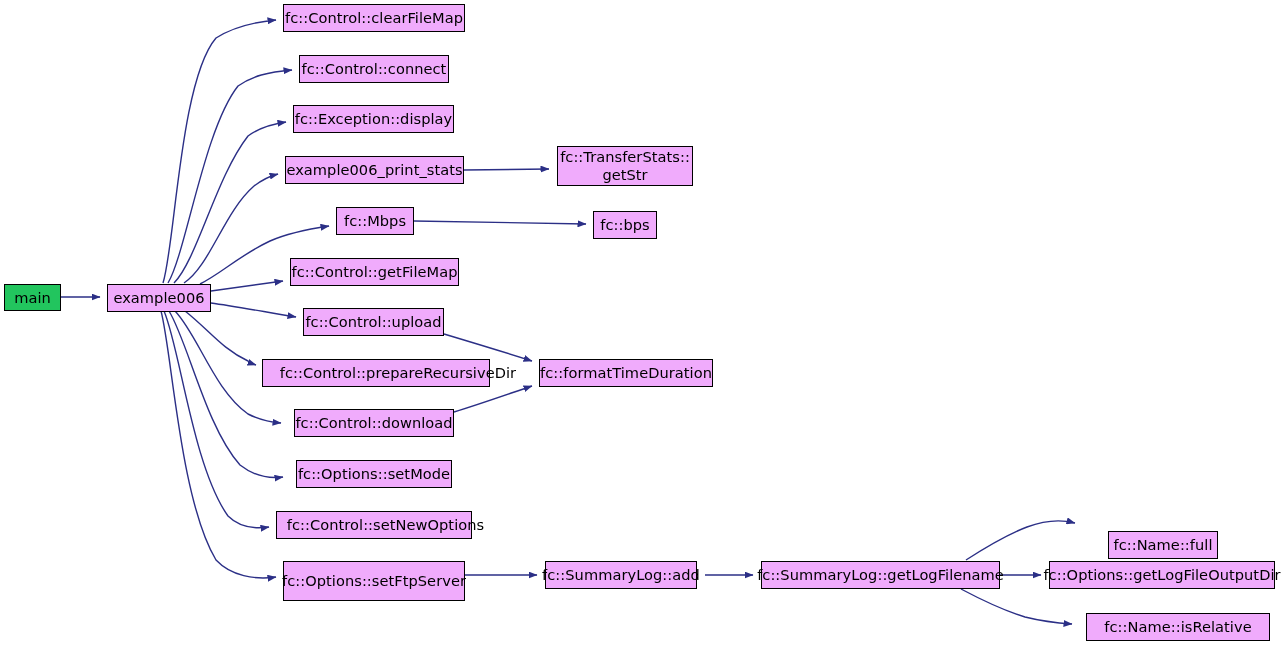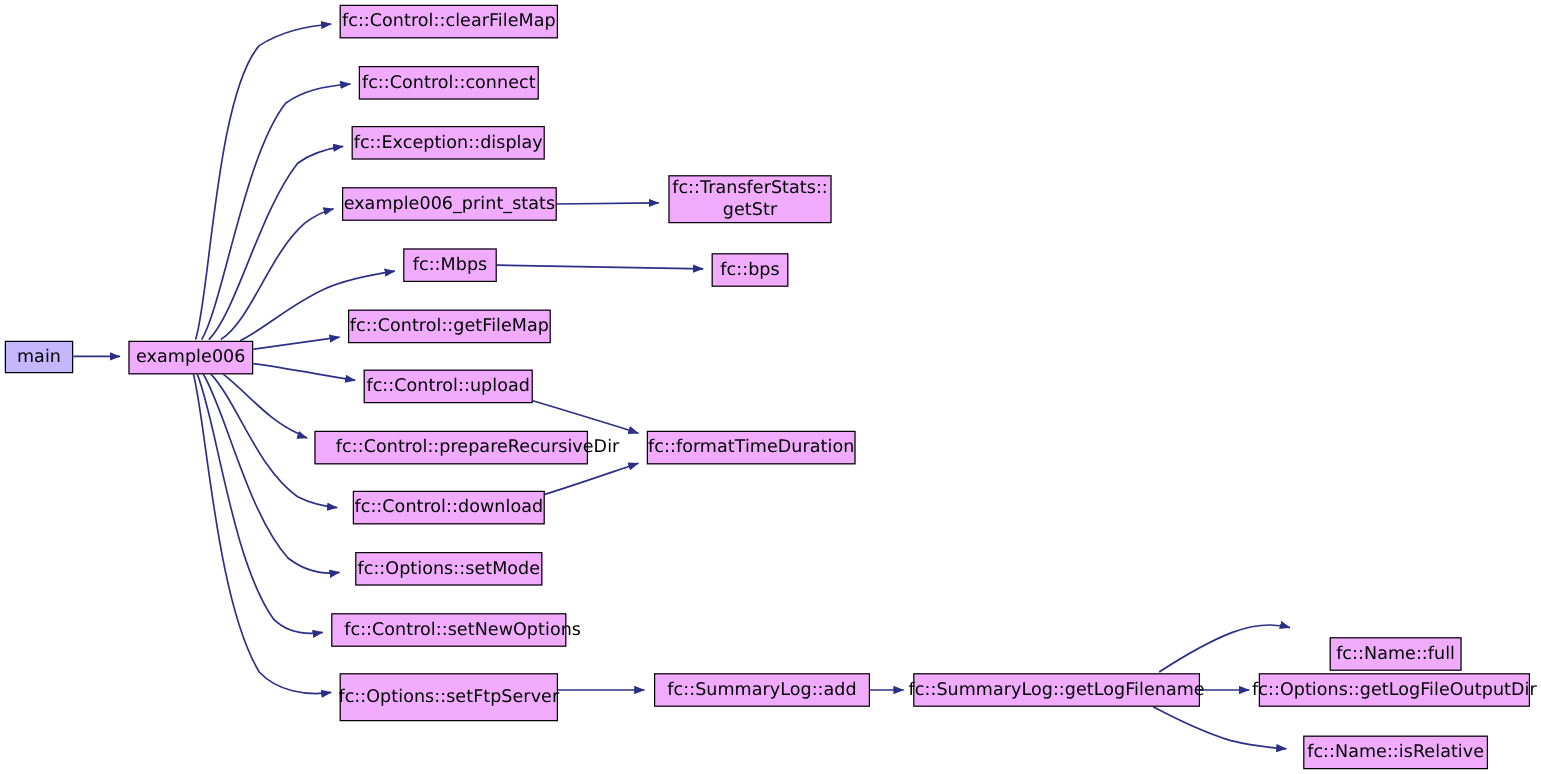--- a/index.html
+++ b/index.html
@@ -36,21 +36,21 @@
     align-items: center;
     justify-content: center;
     text-align: center;
     font-size: 14.6px;
     line-height: 1.22;
     letter-spacing: 0.05px;
     white-space: pre-line;
     z-index: 2;
   }
   .gnode.root {
-    background: #c4b5fd;
+    background: #22c55e;
     border-color: #000000;
   }
   .gnode .lbl {
     display: block;
     padding: 0 1px;
   }
 </style>
 </head>
 <body>
 
@@ -98,19 +98,19 @@
       <div class="gnode" style="left: 336px; top: 207px; width: 78px; height: 28px;"><span class="lbl">fc::Mbps</span></div>
       <div class="gnode" style="left: 593px; top: 211px; width: 64px; height: 28px;"><span class="lbl">fc::bps</span></div>
       <div class="gnode" style="left: 290px; top: 258px; width: 169px; height: 28px;"><span class="lbl">fc::Control::getFileMap</span></div>
       <div class="gnode" style="left: 303px; top: 308px; width: 141px; height: 28px;"><span class="lbl">fc::Control::upload</span></div>
       <div class="gnode" style="left: 262px; top: 359px; width: 228px; height: 28px; padding-left: 44px;"><span class="lbl">fc::Control::prepareRecursiveDir</span></div>
       <div class="gnode" style="left: 539px; top: 359px; width: 174px; height: 28px;"><span class="lbl">fc::formatTimeDuration</span></div>
       <div class="gnode" style="left: 294px; top: 409px; width: 160px; height: 28px;"><span class="lbl">fc::Control::download</span></div>
       <div class="gnode" style="left: 296px; top: 460px; width: 156px; height: 28px;"><span class="lbl">fc::Options::setMode</span></div>
       <div class="gnode" style="left: 276px; top: 511px; width: 196px; height: 28px; padding-left: 23px;"><span class="lbl">fc::Control::setNewOptions</span></div>
       <div class="gnode" style="left: 283px; top: 561px; width: 182px; height: 40px;"><span class="lbl">fc::Options::setFtpServer</span></div>
-      <div class="gnode" style="left: 545px; top: 561px; width: 180px; height: 28px; text-align: center;"><span class="lbl">fc::SummaryLog::add</span></div>
+      <div class="gnode" style="left: 545px; top: 561px; width: 152px; height: 28px; text-align: center;"><span class="lbl">fc::SummaryLog::add</span></div>
       <div class="gnode" style="left: 761px; top: 561px; width: 239px; height: 28px;"><span class="lbl">fc::SummaryLog::getLogFilename</span></div>
       <div class="gnode" style="left: 1108px; top: 531px; width: 110px; height: 28px;"><span class="lbl">fc::Name::full</span></div>
       <div class="gnode" style="left: 1049px; top: 561px; width: 226px; height: 28px;"><span class="lbl">fc::Options::getLogFileOutputDir</span></div>
-      <div class="gnode" style="left: 1086px; top: 613px; width: 154px; height: 28px;"><span class="lbl">fc::Name::isRelative</span></div>
+      <div class="gnode" style="left: 1086px; top: 613px; width: 184px; height: 28px;"><span class="lbl">fc::Name::isRelative</span></div>
     </div>
 </div>
 
 </body></html>

